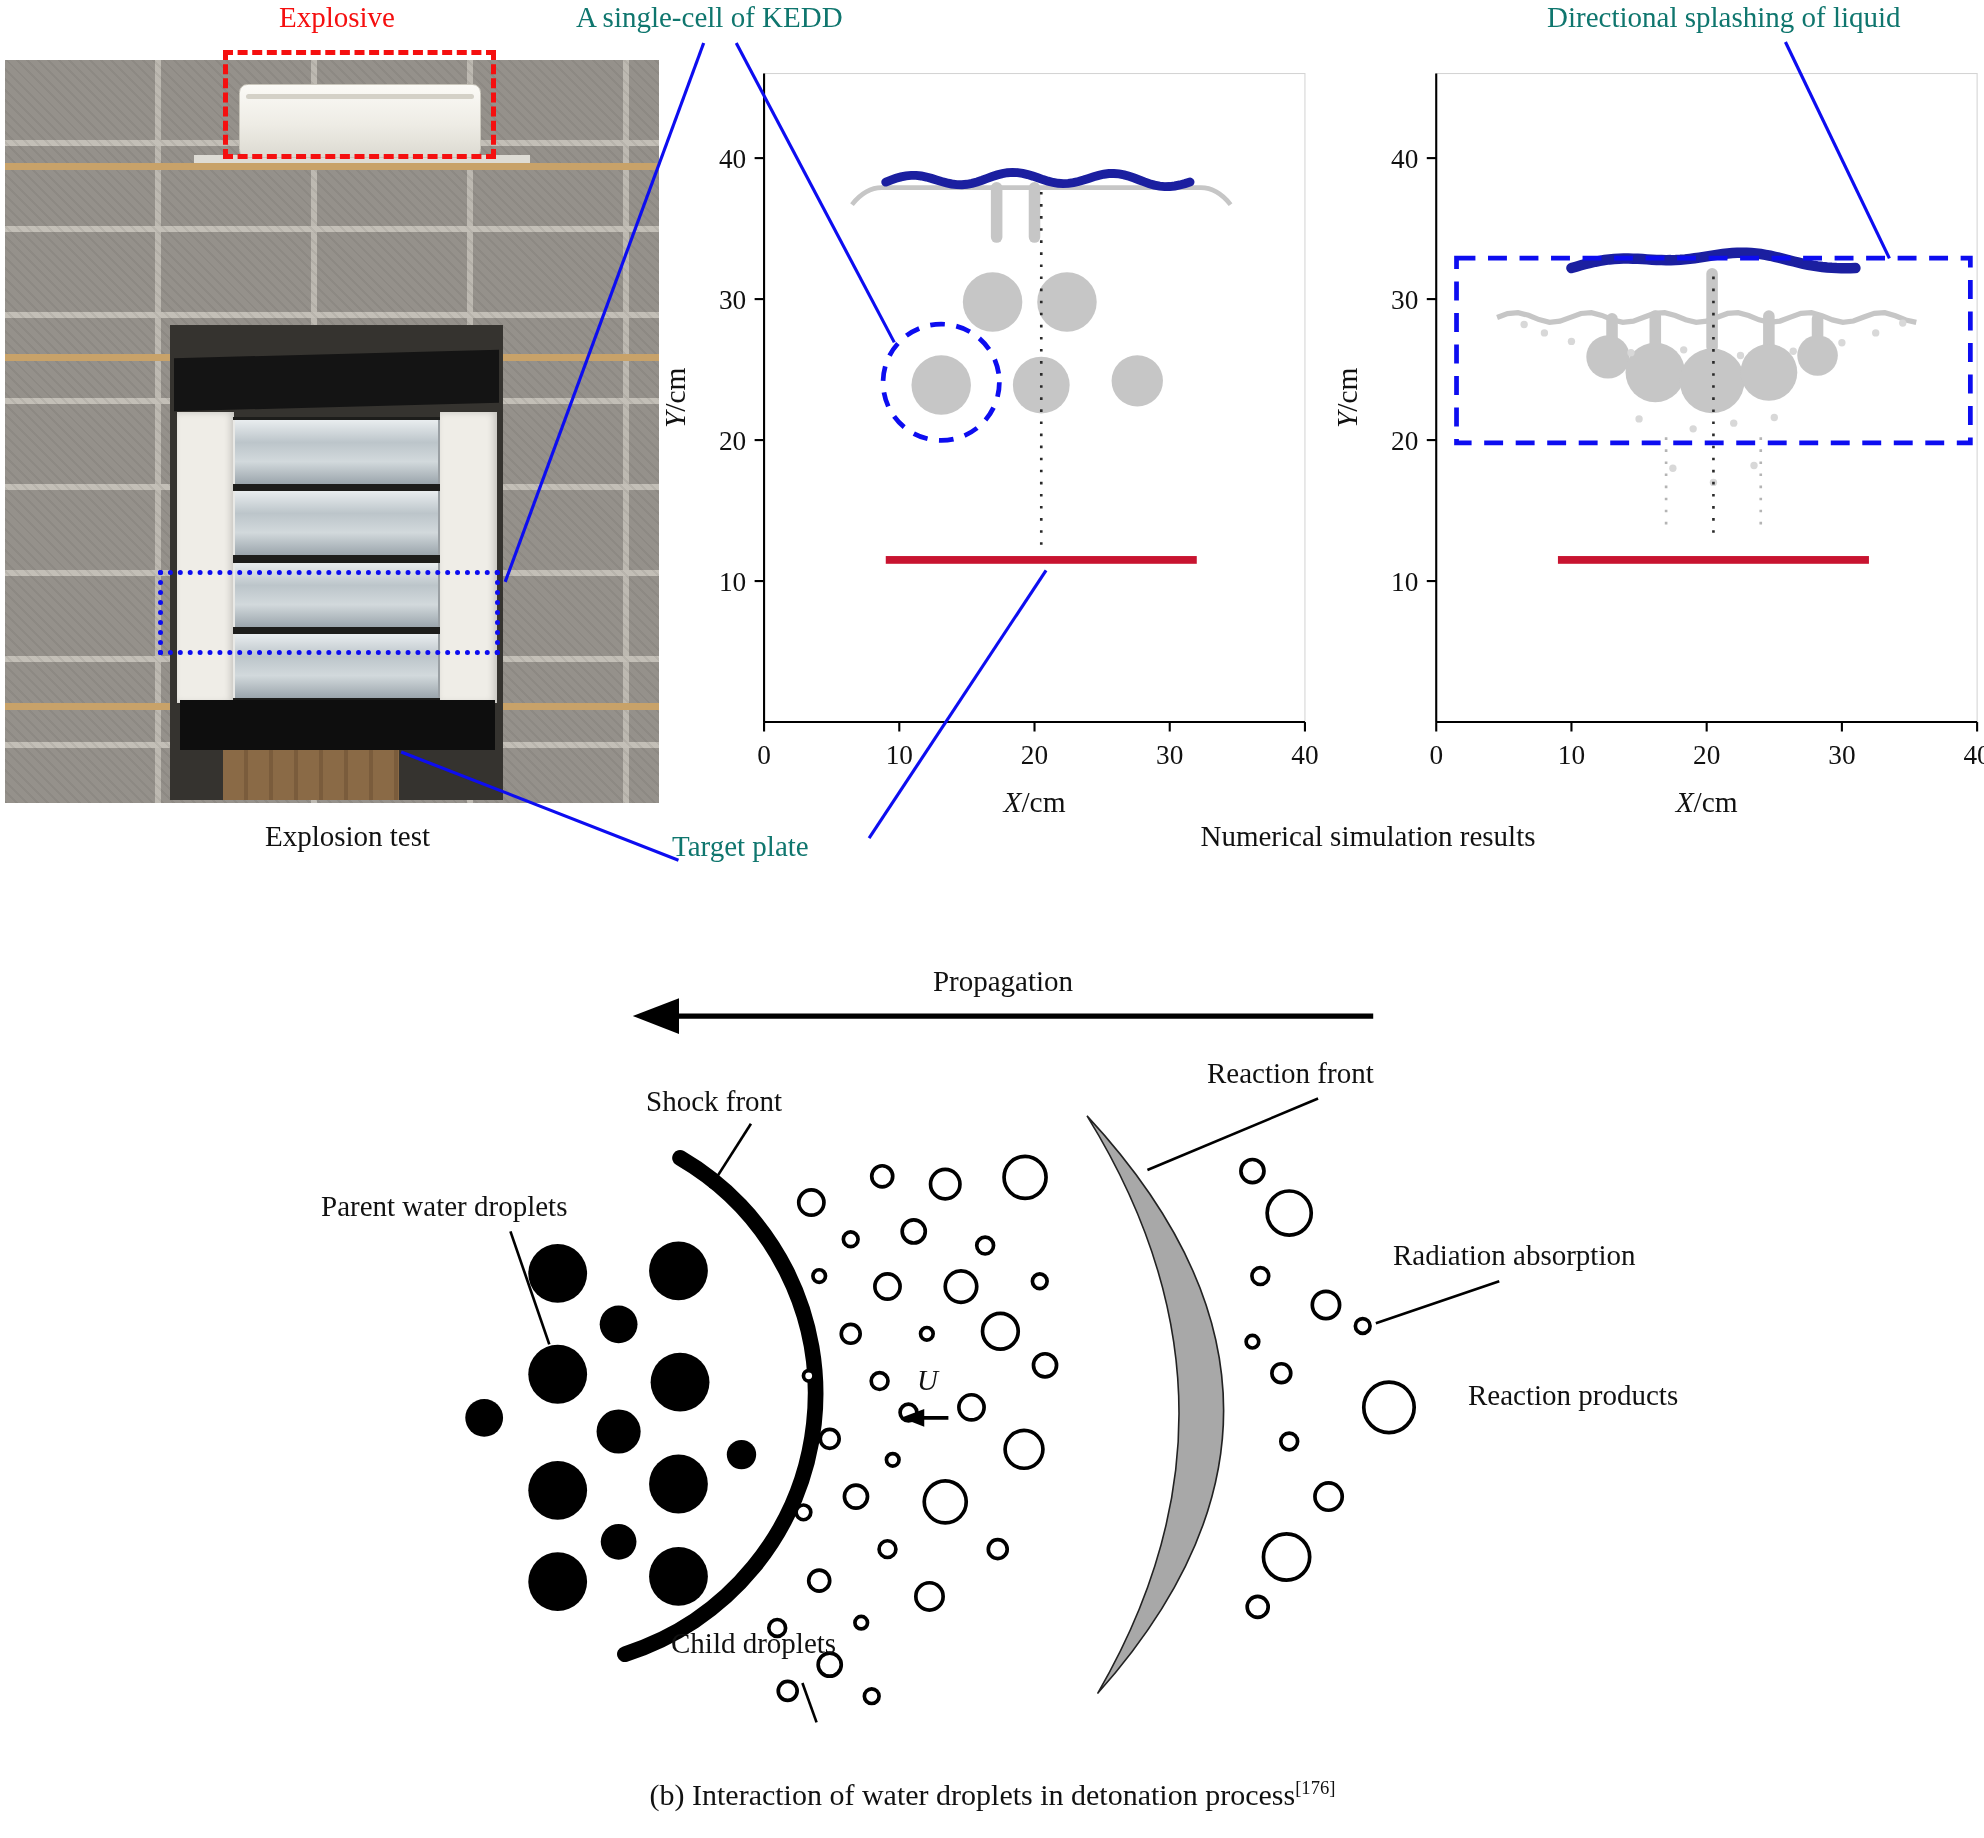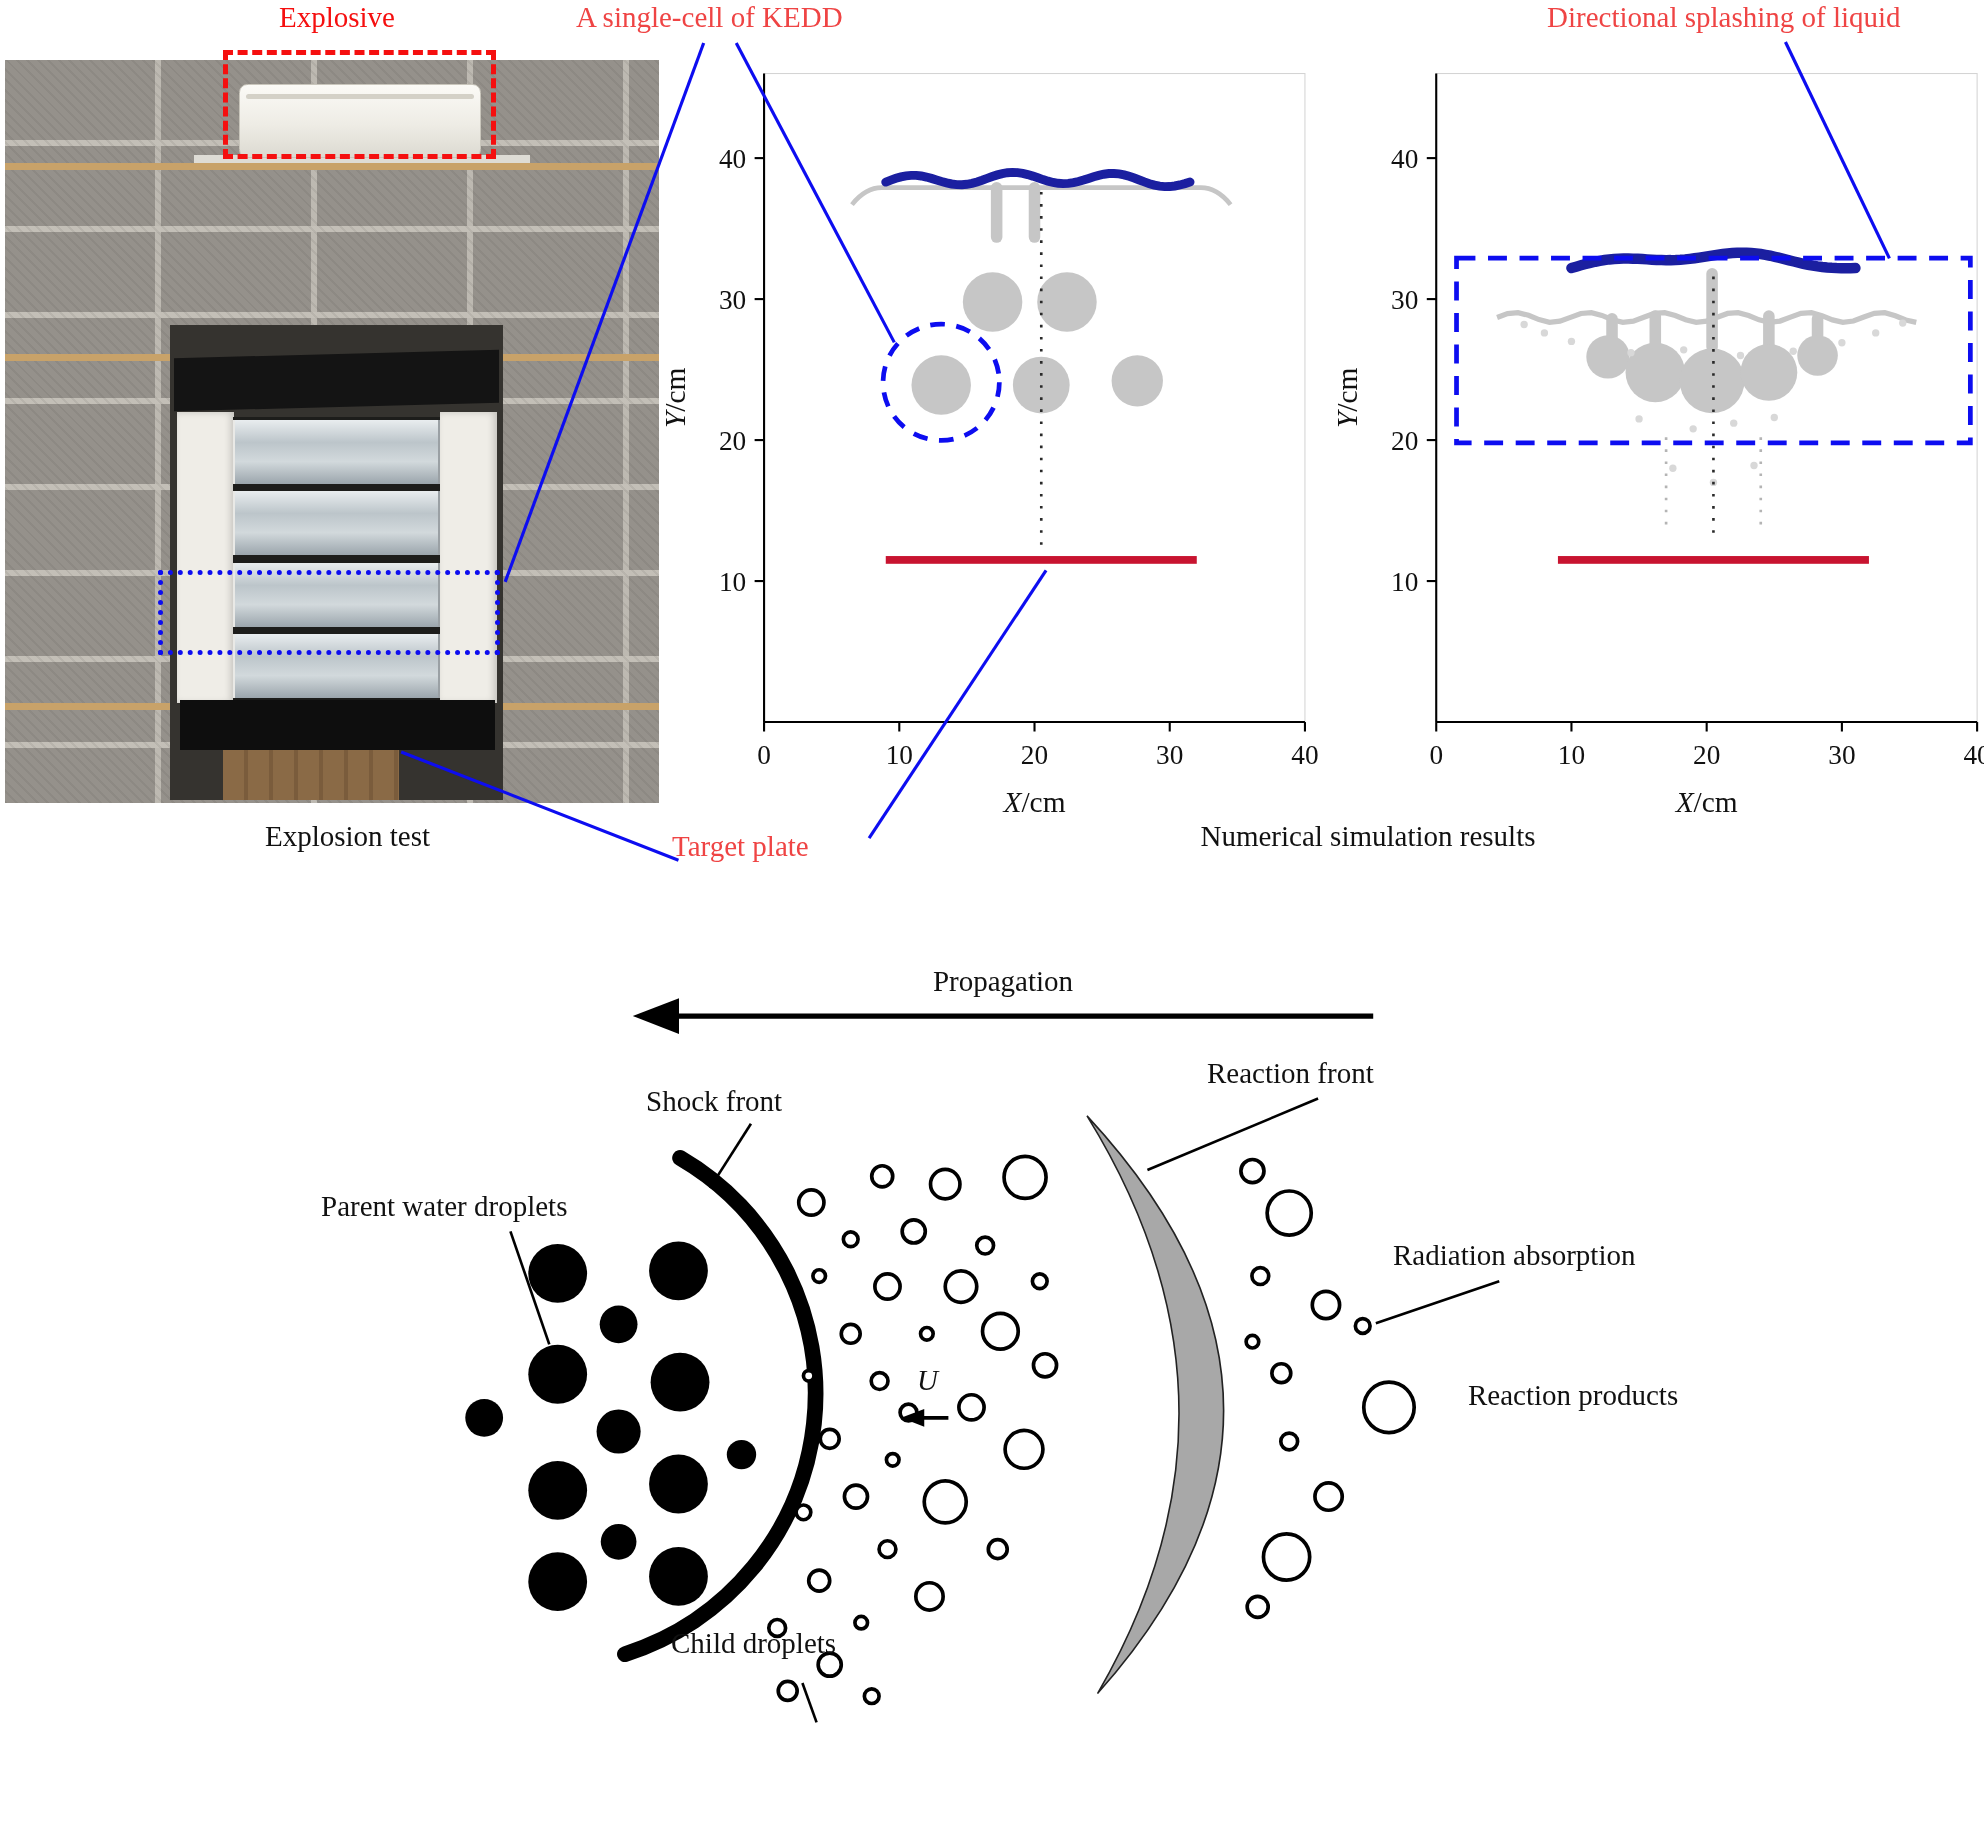--- a/index.html
+++ b/index.html
@@ -1,21 +1,21 @@
 <!DOCTYPE html>
 <html style="font-size:8.4px"><head>
 <meta charset="utf-8">
 <style>
   *{margin:0;padding:0;box-sizing:border-box;}
   html,body{background:#ffffff;}
   body{font-family:"Liberation Serif","DejaVu Serif",serif;}
   #page{position:relative;width:1985px;height:1839px;background:#fff;overflow:hidden;}
   #draw{position:absolute;left:0;top:0;z-index:5;pointer-events:none;}
   .lbl{position:absolute;font-size:29px;color:#111;z-index:10;white-space:nowrap;}
-  .blue{color:#ef4444;}
+  .blue{color:#0f766e;}
   .red{color:#f50f0f;}
   .caption{position:absolute;left:0;width:1985px;text-align:center;font-size:30px;color:#111;z-index:10;}
   sup{font-size:0.62em;}
   .tick{font-family:"Liberation Serif",serif;font-size:52px;fill:#111;}
   .axlabel{font-family:"Liberation Serif",serif;font-size:56px;fill:#111;}
   
   .photo{position:absolute;left:5.3px;top:60px;width:654px;height:743px;z-index:1;overflow:hidden;background:#94908a;}
   .wall{position:absolute;inset:0;
     background:
       repeating-linear-gradient(90deg, rgba(0,0,0,0) 0 150px, rgba(196,192,184,0.85) 150px 156px),
@@ -268,15 +268,18 @@
 
   <div class="lbl" style="left:840px;top:965px;width:326px;text-align:center;">Propagation</div>
   <div class="lbl" style="left:630px;top:1085px;margin-left:16px;">Shock front</div>
   <div class="lbl" style="left:1207px;top:1057px;">Reaction front</div>
   <div class="lbl" style="left:321px;top:1190px;">Parent water droplets</div>
   <div class="lbl" style="left:1393px;top:1239px;">Radiation absorption</div>
   <div class="lbl" style="left:1468px;top:1379px;">Reaction products</div>
   <div class="lbl" style="left:671px;top:1627px;">Child droplets</div>
   <div class="lbl" style="left:917px;top:1364px;font-style:italic;">U</div>
 
+  <div class="caption" style="top:1777px;">
+    <span>(b) Interaction of water droplets in detonation process</span><sup>[176]</sup>
+  </div>
 
 </div>
 
 
 </body></html>

